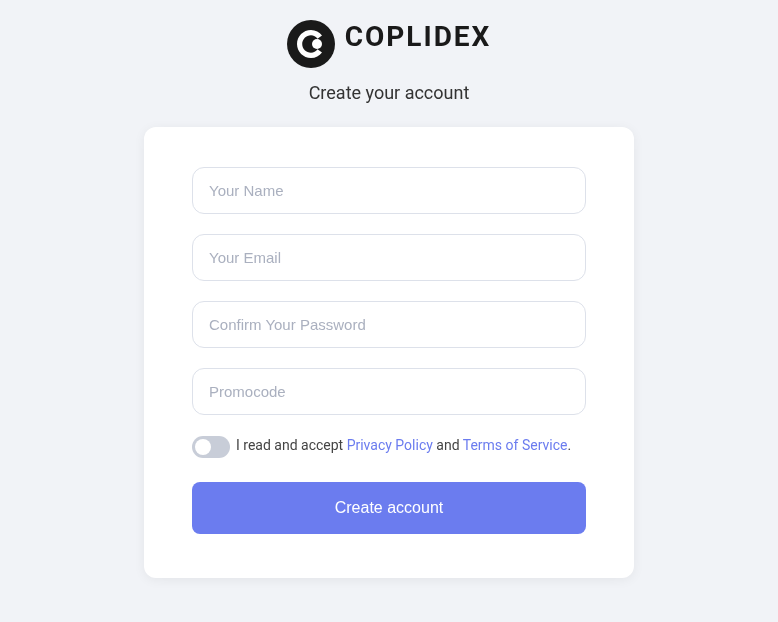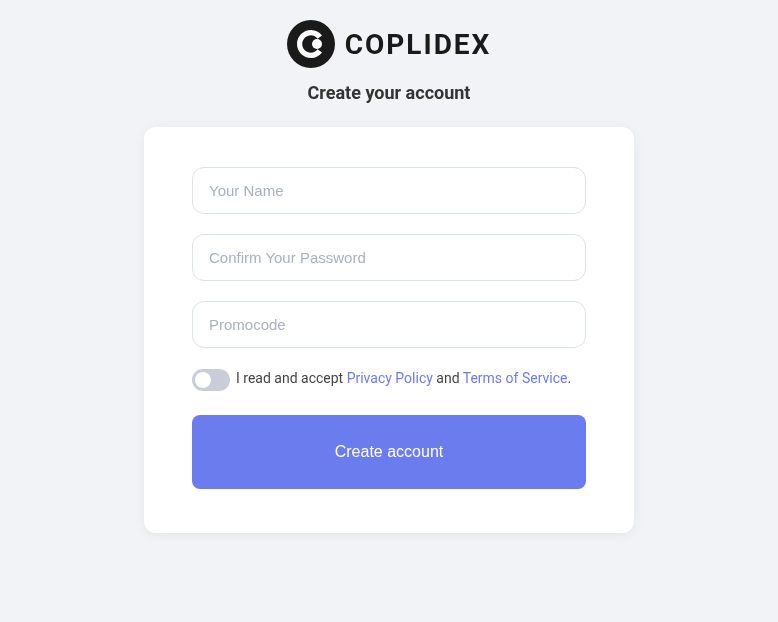--- a/index.html
+++ b/index.html
@@ -21,41 +21,40 @@
 
     .header {
       display: flex;
       flex-direction: column;
       align-items: center;
       margin-bottom: 24px;
     }
 
     .logo-container {
       display: flex;
-      align-items: center;
       gap: 10px;
       margin-bottom: 14px;
     }
 
     .logo-icon {
       width: 48px;
       height: 48px;
     }
 
     .logo-text {
       font-size: 28px;
       font-weight: 700;
       letter-spacing: 2px;
       color: #1a1a1a;
     }
 
     .subtitle {
       font-size: 18px;
       color: #333;
-      font-weight: 700;
+      font-weight: 400;
     }
 
     .card {
       background: #fff;
       border-radius: 12px;
       padding: 40px 48px 44px;
       width: 490px;
       box-shadow: 0 2px 12px rgba(0,0,0,0.06);
     }
 
@@ -127,21 +126,21 @@
       line-height: 1.5;
     }
 
     .link {
       color: #6b7cef;
       text-decoration: none;
     }
 
     .create-btn {
       width: 100%;
-      padding: 28px;
+      padding: 17px;
       background-color: #6b7cef;
       color: white;
       border: none;
       border-radius: 8px;
       font-size: 16px;
       font-weight: 500;
       cursor: pointer;
       transition: background-color 0.2s;
     }
   </style>
@@ -158,20 +157,23 @@
     <span class="logo-text">COPLIDEX</span>
   </div>
   <span class="subtitle">Create your account</span>
 </div>
 
 <div class="card">
   <div class="form-group">
     <input type="text" class="form-input" placeholder="Your Name" style="">
   </div>
 
+  <div class="form-group">
+    <input type="email" class="form-input" placeholder="Your Email" style="">
+  </div>
 
 
   <div class="form-group">
     <input type="password" class="form-input" placeholder="Confirm Your Password" style="">
   </div>
 
   <div class="form-group">
     <input type="text" class="form-input" placeholder="Promocode" style="">
   </div>
 

